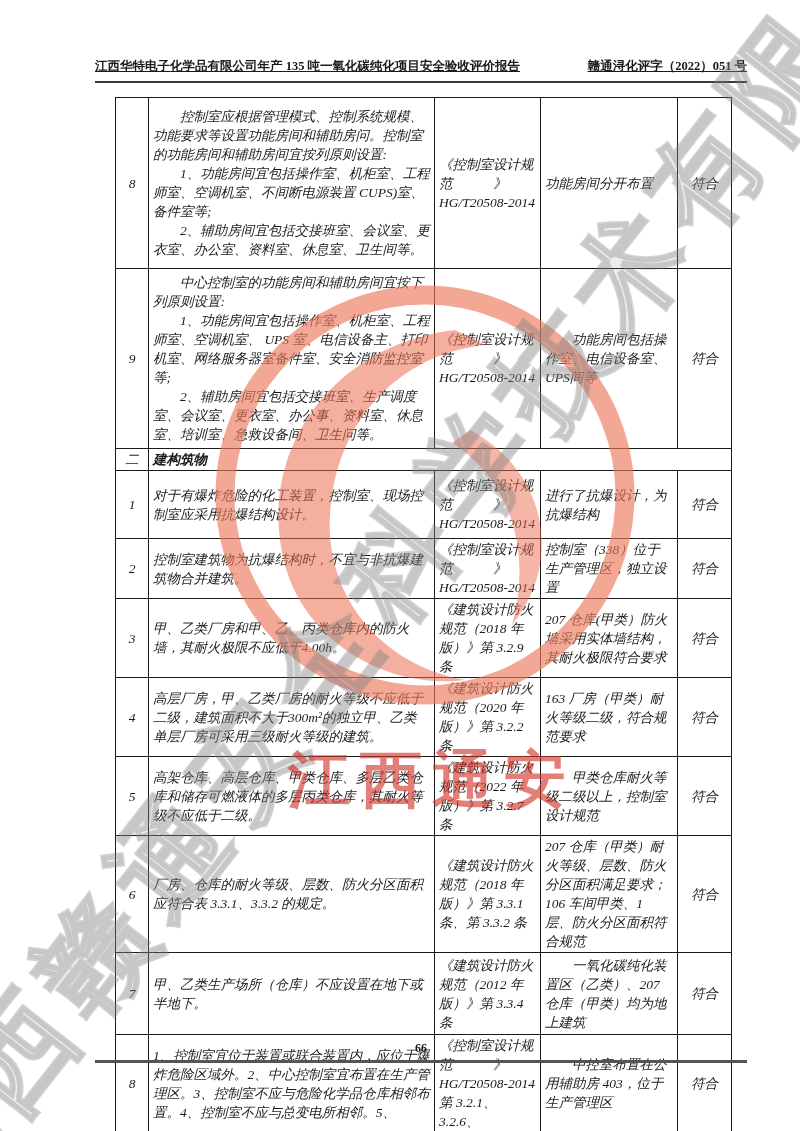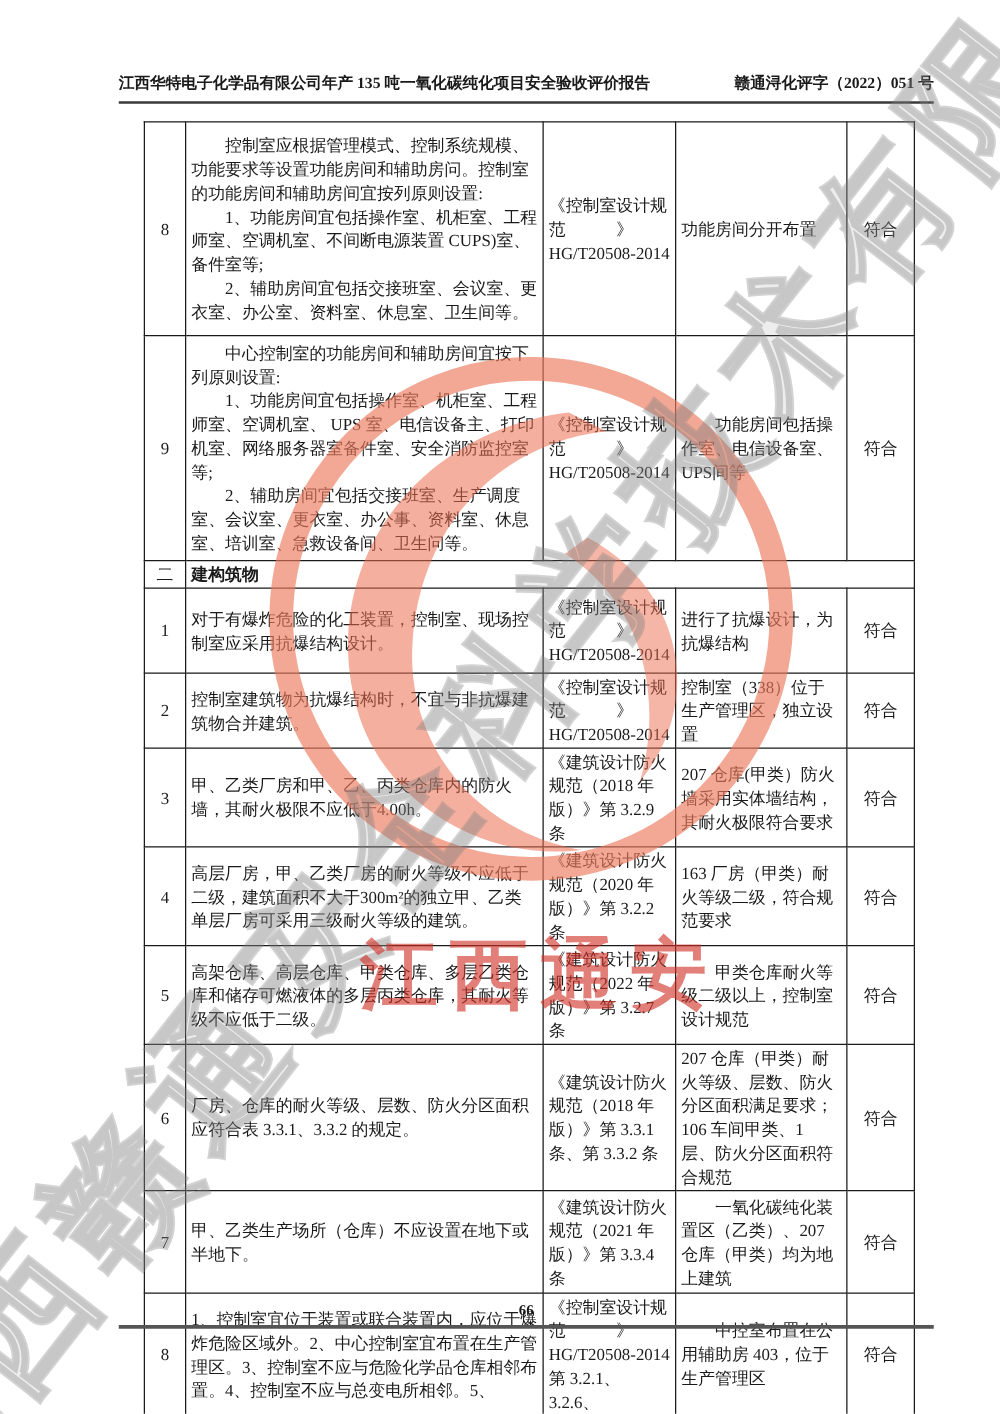--- a/index.html
+++ b/index.html
@@ -9,33 +9,35 @@
     font-family:"Liberation Serif","DejaVu Serif",serif;
     color:#1a1a1a;
   }
   
   .page-header{
     position:absolute;left:95px;top:58px;width:652px;
     display:flex;justify-content:space-between;align-items:flex-end;
     font-weight:700;font-size:12.5px;
     border-bottom:2.5px solid #3a3a3a;padding-bottom:6px;
     z-index:1;
+    text-decoration:underline;
   }
   
   .review-table{
     position:absolute;left:115px;top:97px;width:616px;
     border-collapse:collapse;table-layout:fixed;
     font-size:13.5px;line-height:19px;
     z-index:1;
   }
   .review-table td{
     border:1.6px solid #1a1a1a;
     padding:1px 4px;
     overflow:hidden;
     vertical-align:middle;
+    font-style:italic;
   }
   .c-no{text-align:center;}
   .c-content{vertical-align:middle;white-space:pre-wrap;}
   .c-basis{vertical-align:top;white-space:pre-wrap;}
   .c-actual{vertical-align:middle;white-space:pre-wrap;}
   .c-conclusion{text-align:center;}
   .section-title{font-weight:700;padding:0;}
   
   .footer-page-number{
     position:absolute;left:95px;top:1041px;width:652px;
@@ -142,21 +144,21 @@
       <tr style="height: 98px;">
         <td class="c-no">6</td>
         <td class="c-content">厂房、仓库的耐火等级、层数、防火分区面积应符合表 3.3.1、3.3.2 的规定。</td>
         <td class="c-basis">《建筑设计防火规范（2018 年版）》第 3.3.1 条、第 3.3.2 条</td>
         <td class="c-actual">207 仓库（甲类）耐火等级、层数、防火分区面积满足要求；106 车间甲类、1 层、防火分区面积符合规范</td>
         <td class="c-conclusion">符合</td>
       </tr>
       <tr style="height: 82px;">
         <td class="c-no">7</td>
         <td class="c-content">甲、乙类生产场所（仓库）不应设置在地下或半地下。</td>
-        <td class="c-basis">《建筑设计防火规范（2021 年版）》第 3.3.4 条</td>
+        <td class="c-basis">《建筑设计防火规范（2012 年版）》第 3.3.4 条</td>
         <td class="c-actual">　　一氧化碳纯化装置区（乙类）、207 仓库（甲类）均为地上建筑</td>
         <td class="c-conclusion">符合</td>
       </tr>
       <tr style="height: 80px;">
         <td class="c-no">8</td>
         <td class="c-content">1、控制室宜位于装置或联合装置内，应位于爆炸危险区域外。2、中心控制室宜布置在生产管理区。3、控制室不应与危险化学品仓库相邻布置。4、控制室不应与总变电所相邻。5、</td>
         <td class="c-basis">《控制室设计规范　　　》
 HG/T20508-2014
 第 3.2.1、3.2.6、</td>
         <td class="c-actual">　　中控室布置在公用辅助房 403，位于生产管理区</td>

